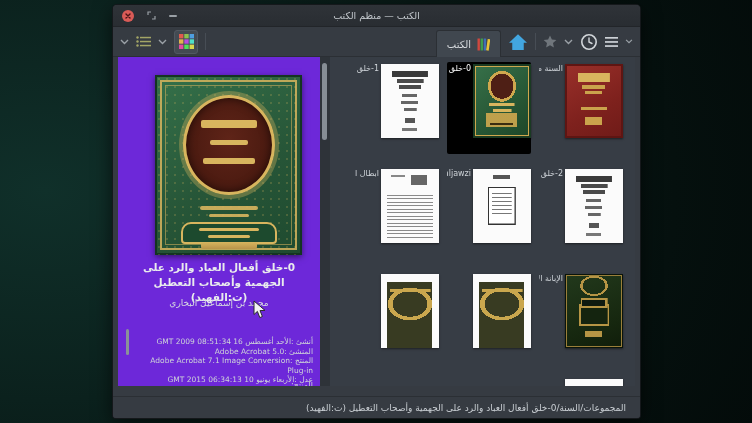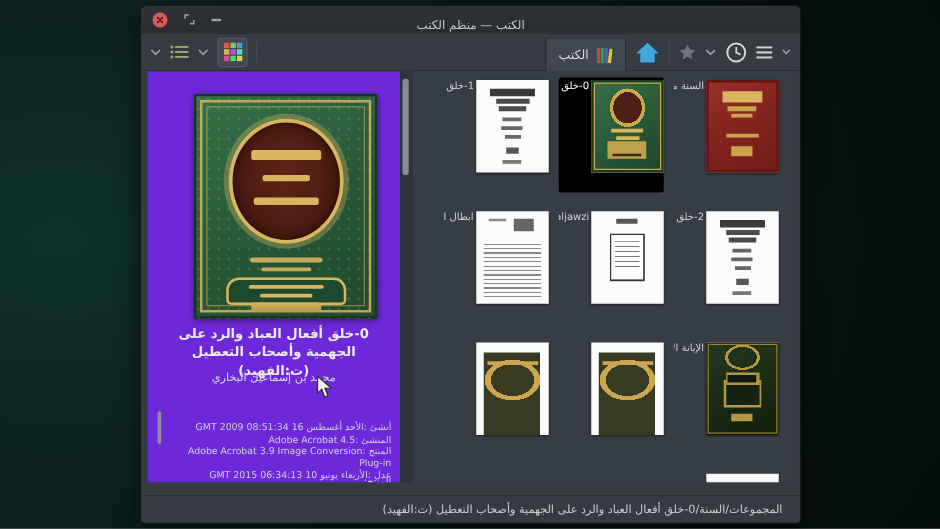--- a/index.html
+++ b/index.html
@@ -17,21 +17,21 @@
     border-radius:4px 4px 3px 3px;
     box-shadow:0 0 0 1px #15181b, 0 6px 20px rgba(0,0,0,.65);
     display:flex; flex-direction:column;
   }
 
   
   .titlebar {
     height:22px; flex:0 0 22px;
     background:linear-gradient(#2f3338,#292d32);
     border-radius:4px 4px 0 0; border-bottom:1px solid #222529;
-    position:relative; display:flex; align-items:flex-end; justify-content:center;
+    position:relative; display:flex; align-items:center; justify-content:center;
     color:#c3c8cd; font-size:9.5px;
   }
   .win-controls { position:absolute; left:9px; top:0; height:100%; display:flex; align-items:center; gap:13px; direction:ltr; }
   .btn-close { width:12px; height:12px; border-radius:50%; background:#d95b57; display:flex; align-items:center; justify-content:center; }
   .win-glyph { display:block; }
   .btn-min i { display:block; width:8px; height:2px; background:#9aa0a6; border-radius:1px; }
 
   
   .toolbar {
     height:30px; flex:0 0 30px; background:#363b42; border-bottom:1px solid #2b2f34;
@@ -304,23 +304,23 @@
       </div>
 
       <div class="pv-title">0-خلق أفعال العباد والرد على الجهمية وأصحاب التعطيل (ت:الفهيد)</div>
       <div class="pv-author">محمد بن إسماعيل البخاري</div>
 
       <div class="meta-scroll"></div>
       <div class="meta">
   <div class="meta-row">أنشئ :الأحد أغسطس 16 08:51:34 2009 GMT</div>
 
 
-  <div class="meta-row">المنشئ :Adobe Acrobat 4.5</div>
-
-  <div class="meta-row">المنتج :Adobe Acrobat 3.9 Image Conversion Plug-in</div>
+  <div class="meta-row">المنشئ :Adobe Acrobat 5.0</div>
+
+  <div class="meta-row">المنتج :Adobe Acrobat 7.1 Image Conversion Plug-in</div>
 
   <div class="meta-row">عدل :الأربعاء يونيو 10 06:34:13 2015 GMT</div>
 </div>
       <div class="tag-label">المنتج:</div>
 
       <svg class="cursor" width="13" height="19" viewBox="0 0 13 19">
         <path d="M1 1 L1 14.5 L4.4 11.4 L6.8 17.6 L9.4 16.5 L7 10.6 L12 10.4 Z" fill="#f4f4f4" stroke="#2b2b2b" stroke-width="1"></path>
       </svg>
     </div>
 

